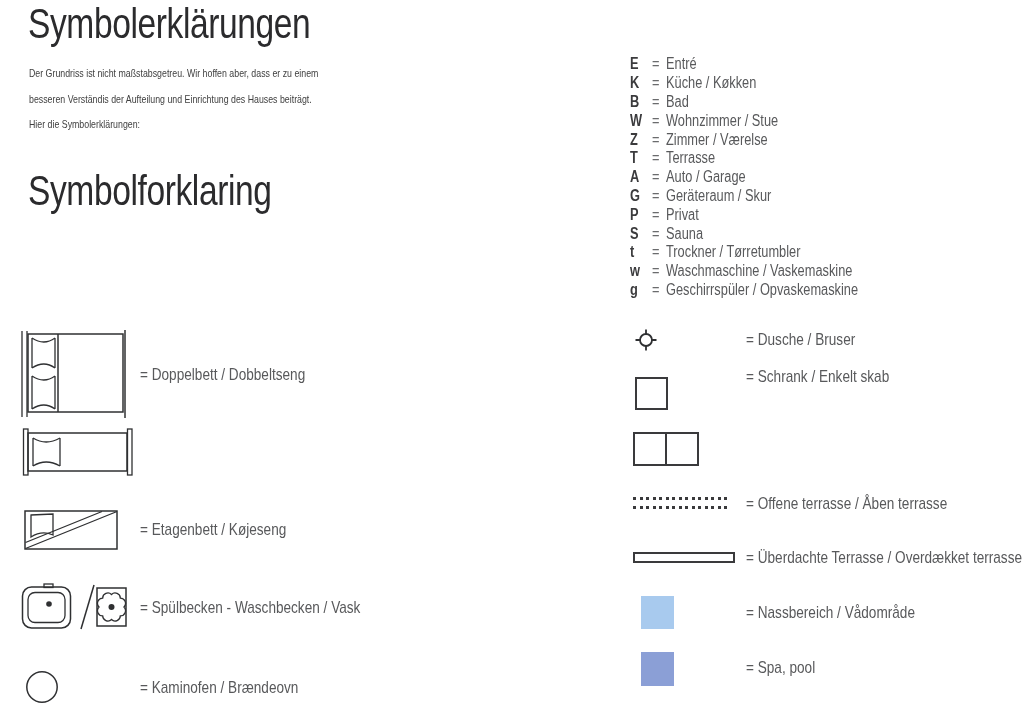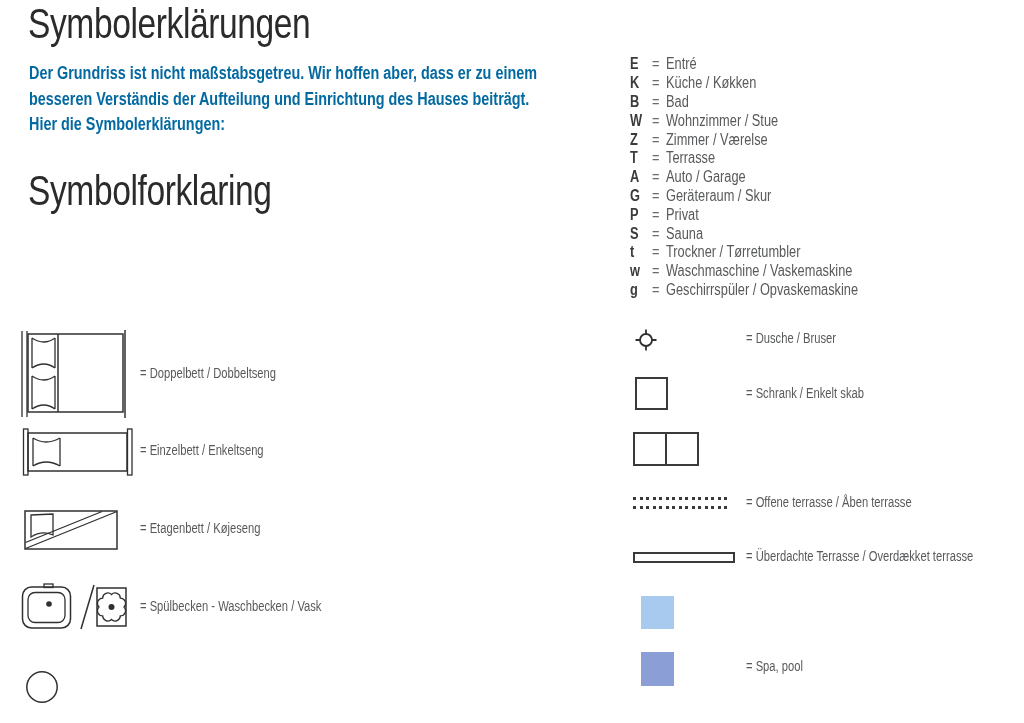--- a/index.html
+++ b/index.html
@@ -8,22 +8,22 @@
     font-family:"Liberation Sans","DejaVu Sans",sans-serif;color:#58595b;
   }
   .abs{position:absolute;}
   
   .cond{display:inline-block;transform:scaleX(.8);transform-origin:0 0;white-space:nowrap;}
   .condp{display:inline-block;transform:scaleX(.8);transform-origin:0 0;white-space:pre-line;}
   .h1{
     font-size:43px;line-height:1.05;font-weight:400;color:#2b2b2d;letter-spacing:-.5px;
     display:inline-block;transform:scaleX(.78);transform-origin:0 0;white-space:nowrap;
   }
-  .para{font-size:18px;line-height:25.5px;color:#0369a1;font-weight:bold;}
-  .lbl{font-size:14px;color:#58595b;}
+  .para{font-size:11px;line-height:25.5px;color:#404040;}
+  .lbl{font-size:17px;color:#58595b;}
   
   .codes{width:300px;}
   .code-row{display:flex;align-items:center;height:18.8px;font-size:16px;}
   .code-letter{width:22px;font-weight:700;color:#3b3b3d;}
   .code-eq{width:14px;color:#6a6b6d;}
   .code-def{color:#58595b;}
   
   svg.sym{display:block;}
   .stroke{fill:none;stroke:#2f3032;stroke-width:1.5;}
   .thin{fill:none;stroke:#2f3032;stroke-width:1.3;}
@@ -70,23 +70,20 @@
   <div class="abs lbl" style="left:140px;top:365px;">
     <span class="cond">= Doppelbett / Dobbeltseng</span>
   </div>
 
   <svg class="sym abs" style="left:22px;top:428px;" width="112" height="48" viewBox="0 0 112 48">
     <rect class="thin" x="1.5" y="1" width="4.5" height="46"></rect>
     <rect class="stroke" x="6" y="5" width="99" height="38"></rect>
     <rect class="thin" x="105.5" y="1" width="4.5" height="46"></rect>
     <path class="thin" d="M11,10 Q24,18 38,10 M11,10 V38 M38,10 V38 M11,38 Q24,30 38,38"></path>
   </svg>
-  <div class="abs lbl" style="left:140px;top:442px;">
-    <span class="cond">= Einzelbett / Enkeltseng</span>
-  </div>
 
   <svg class="sym abs" style="left:24px;top:510px;" width="95" height="41" viewBox="0 0 95 41">
     <rect class="stroke" x="1" y="1" width="92" height="38"></rect>
     <path class="thin" d="M1.5,38.5 L93,1.5 M1.5,32.5 L78,1.5"></path>
     <path class="thin" d="M7,5 L29,4 L29,25 Q18,20 7,27 Z"></path>
   </svg>
   <div class="abs lbl" style="left:140px;top:520px;">
     <span class="cond">= Etagenbett / Køjeseng</span>
   </div>
 
@@ -104,20 +101,23 @@
       <circle class="dotfill" cx="90.5" cy="24" r="3"></circle>
     </g>
   </svg>
   <div class="abs lbl" style="left:140px;top:598px;text-decoration:underline;">
     <span class="cond">= Spülbecken - Waschbecken / Vask</span>
   </div>
 
   <svg class="sym abs" style="left:25px;top:670px;" width="34" height="34" viewBox="0 0 34 34">
     <circle class="stroke" cx="17" cy="17" r="15.2"></circle>
   </svg>
+  <div class="abs lbl" style="left:140px;top:678px;">
+    <span class="cond">= Kaminofen / Brændeovn</span>
+  </div>
 
   <div class="abs codes" style="left:630px;top:55px;">
     <div class="code-row">
         <span class="code-letter cond">E</span>
         <span class="code-eq cond">=</span>
         <span class="code-def cond">Entré</span>
       </div>
     <div class="code-row">
         <span class="code-letter cond">K</span>
         <span class="code-eq cond">=</span>
@@ -182,38 +182,41 @@
 
   <svg class="sym abs" style="left:633px;top:327px;" width="26" height="26" viewBox="0 0 26 26">
     <circle cx="13" cy="13" r="6" fill="none" stroke="#2f3032" stroke-width="1.8"></circle>
     <path d="M13,2.5 V8 M13,18 V23.5 M2.5,13 H8 M18,13 H23.5" fill="none" stroke="#2f3032" stroke-width="1.8"></path>
   </svg>
   <div class="abs lbl" style="left:746px;top:330px;">
     <span class="cond">= Dusche / Bruser</span>
   </div>
 
   <div class="abs box" style="left:635px;top:377px;width:33px;height:33px;"></div>
-  <div class="abs lbl" style="left:746px;top:385px;text-decoration:underline;">
+  <div class="abs lbl" style="left:746px;top:367px;text-decoration:underline;">
     <span class="cond">= Schrank / Enkelt skab</span>
   </div>
 
   <div class="abs box" style="left:633px;top:432px;width:66px;height:34px;">
     <div class="dbox-divider"></div>
   </div>
 
   <div class="abs dotted" style="left:633px;top:497px;width:97px;height:12px;"></div>
   <div class="abs lbl" style="left:746px;top:494px;">
     <span class="cond">= Offene terrasse / Åben terrasse</span>
   </div>
 
   <div class="abs bar" style="left:633px;top:552px;width:102px;height:11px;"></div>
   <div class="abs lbl" style="left:746px;top:548px;">
     <span class="cond">= Überdachte Terrasse / Overdækket terrasse</span>
   </div>
 
   <div class="abs swatch" style="left: 641px; top: 596px; background: rgb(168, 202, 238);"></div>
+  <div class="abs lbl" style="left:746px;top:603px;">
+    <span class="cond">= Nassbereich / Vådområde</span>
+  </div>
 
   <div class="abs swatch" style="left: 641px; top: 652px; height: 34px; background: rgb(139, 159, 214);"></div>
   <div class="abs lbl" style="left:746px;top:658px;">
     <span class="cond">= Spa, pool</span>
   </div>
 
 </div>
 
 </body></html>

